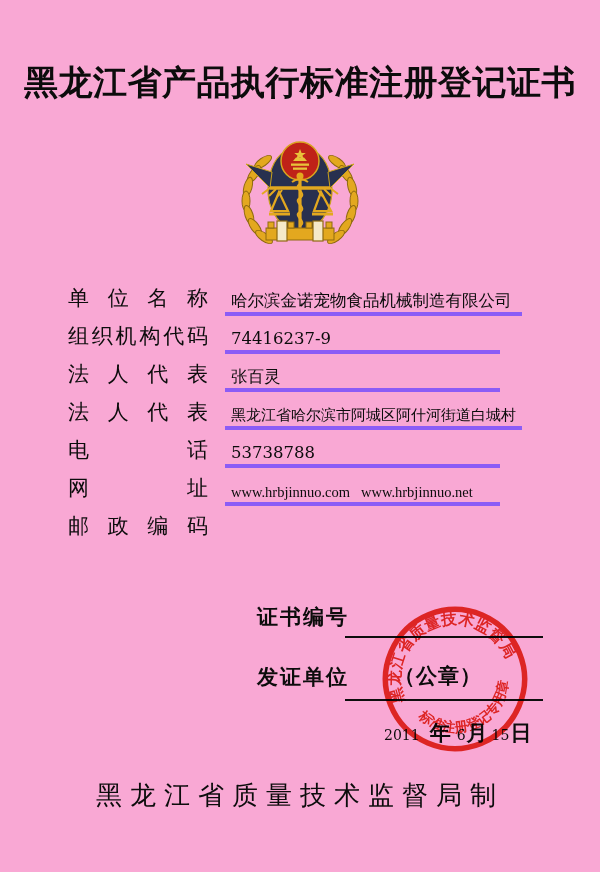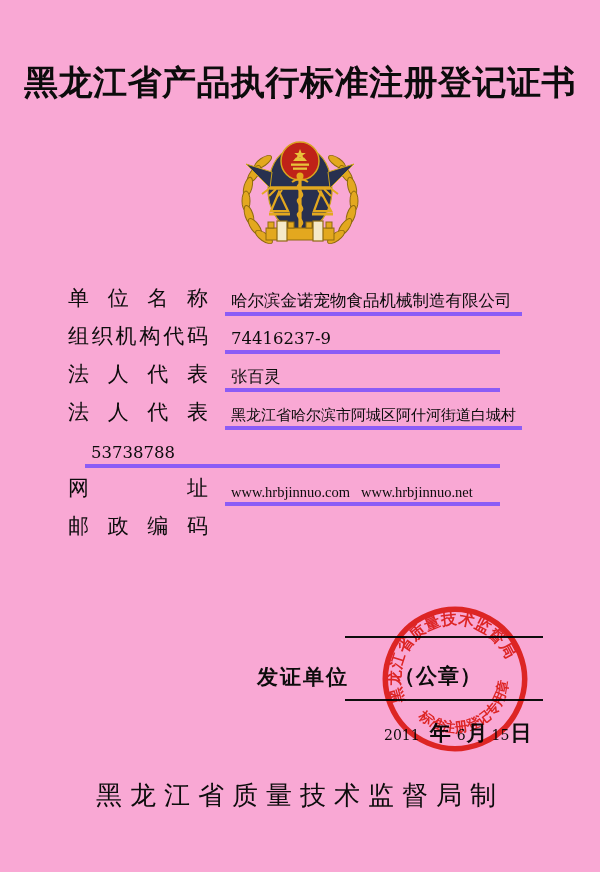--- a/index.html
+++ b/index.html
@@ -119,31 +119,33 @@
     </div>
     <div class="field-row">
       <div class="field-label">法人代表</div>
       <div class="field-value">张百灵</div>
     </div>
     <div class="field-row">
       <div class="field-label">法人代表</div>
       <div class="field-value">黑龙江省哈尔滨市阿城区阿什河街道白城村</div>
     </div>
     <div class="field-row">
+      <div class="field-label">电话</div>
       <div class="field-value">53738788</div>
     </div>
     <div class="field-row">
       <div class="field-label">网址</div>
       <div class="field-value">www.hrbjinnuo.com   www.hrbjinnuo.net</div>
     </div>
     <div class="field-row">
       <div class="field-label">邮政编码</div>
     </div>
   </div>
 
+  <div class="cert-label" id="cert-no-label">证书编号</div>
   <div class="blank-line" id="cert-no-line"></div>
   <div class="cert-label" id="issuer-label">发证单位</div>
   <div class="gongzhang">（公章）</div>
   <div class="blank-line" id="issuer-line"></div>
 
   <div class="date">
     <span>2011</span><span class="unit ml10">年</span><span class="ml6">6</span><span class="unit ml1">月</span><span class="ml4">15</span><span class="unit ml1">日</span>
   </div>
 
   <svg class="seal" width="152" height="152" viewBox="0 0 152 152">

